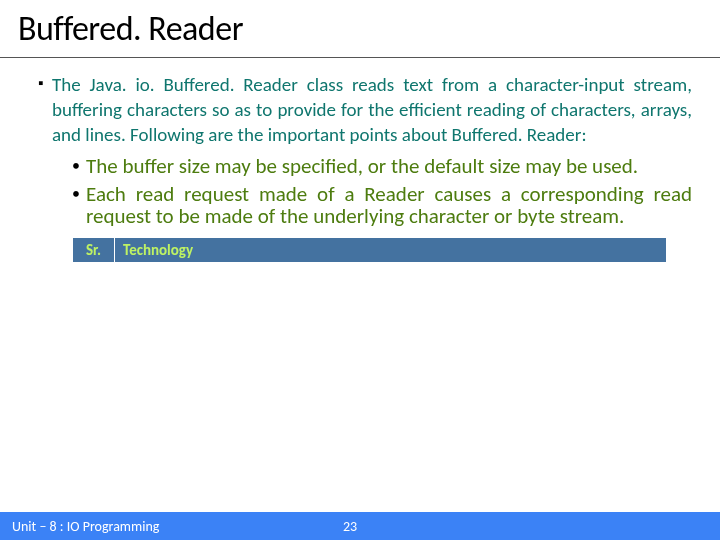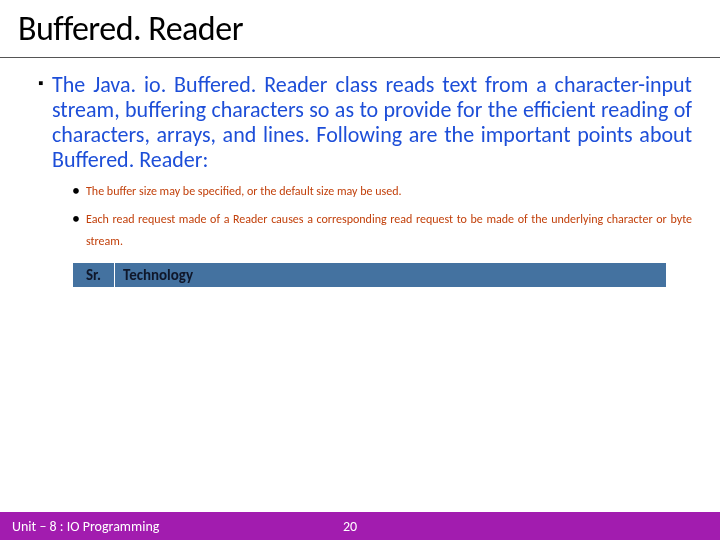--- a/index.html
+++ b/index.html
@@ -4,30 +4,30 @@
 <style>
   * { box-sizing: border-box; margin: 0; padding: 0; }
   html, body { width: 720px; height: 540px; font-family: Calibri, "Segoe UI", Arial, sans-serif; background: #fff; color: #000; overflow: hidden; }
   .slide { width: 720px; height: 540px; position: relative; display: flex; flex-direction: column; }
   .title-area { padding: 8px 18px 6px 18px; }
   .title { font-size: 34px; font-weight: 400; color: #000; letter-spacing: -0.5px; }
   .hr { border: none; border-top: 1px solid #555; margin: 2px 0 14px 0; }
   .content { padding: 0 28px 0 38px; flex: 1; }
   .lvl1 { display: flex; margin-bottom: 8px; }
   .lvl1 .bullet { width: 14px; flex-shrink: 0; font-size: 15px; line-height: 23px; color: #000; }
-  .lvl1 .text { font-size: 22px; line-height: 25px; color: #1d4ed8; text-align: justify; }
+  .lvl1 .text { font-size: 19px; line-height: 25px; color: #0f766e; text-align: justify; }
   .lvl2-wrap { padding-left: 34px; margin-top: 6px; }
   .lvl2 { display: flex; margin-bottom: 6px; }
   .lvl2 .bullet { width: 14px; flex-shrink: 0; font-size: 16px; line-height: 22px; color: #000; }
-  .lvl2 .text { font-size: 12px; line-height: 22px; color: #c2410c; text-align: justify; }
+  .lvl2 .text { font-size: 21px; line-height: 22px; color: #4d7c0f; text-align: justify; }
   .table-wrap { padding-left: 34px; margin-top: 10px; }
   table { border-collapse: collapse; width: 595px; }
-  th { background: #4472a0; color: #0f172a; font-weight: 700; font-size: 15px; text-align: left; padding: 3px 8px; border: 1px solid #fff; }
+  th { background: #4472a0; color: #bef264; font-weight: 700; font-size: 15px; text-align: left; padding: 3px 8px; border: 1px solid #fff; }
   th.sr { width: 42px; text-align: center; }
-  .footer { position: absolute; left: 0; bottom: 0; width: 720px; height: 28px; background: #a21caf; color: #fff; display: flex; align-items: center; font-size: 14px; }
+  .footer { position: absolute; left: 0; bottom: 0; width: 720px; height: 28px; background: #3b82f6; color: #fff; display: flex; align-items: center; font-size: 14px; }
   .foot-left { padding-left: 12px; flex: 0 0 320px; }
   .foot-page { flex: 0 0 60px; text-align: center; }
   .foot-right { flex: 1; padding-left: 12px; }
 </style>
 </head>
 <body>
 
 <div class="slide">
 
   <div class="title-area">
@@ -61,16 +61,16 @@
             <th>Technology</th>
           </tr>
         </thead>
       </table>
     </div>
 
   </div>
 
   <div class="footer">
     <div class="foot-left">Unit – 8 : IO Programming</div>
-    <div class="foot-page">20</div>
+    <div class="foot-page">23</div>
   </div>
 
 </div>
 
 </body></html>

